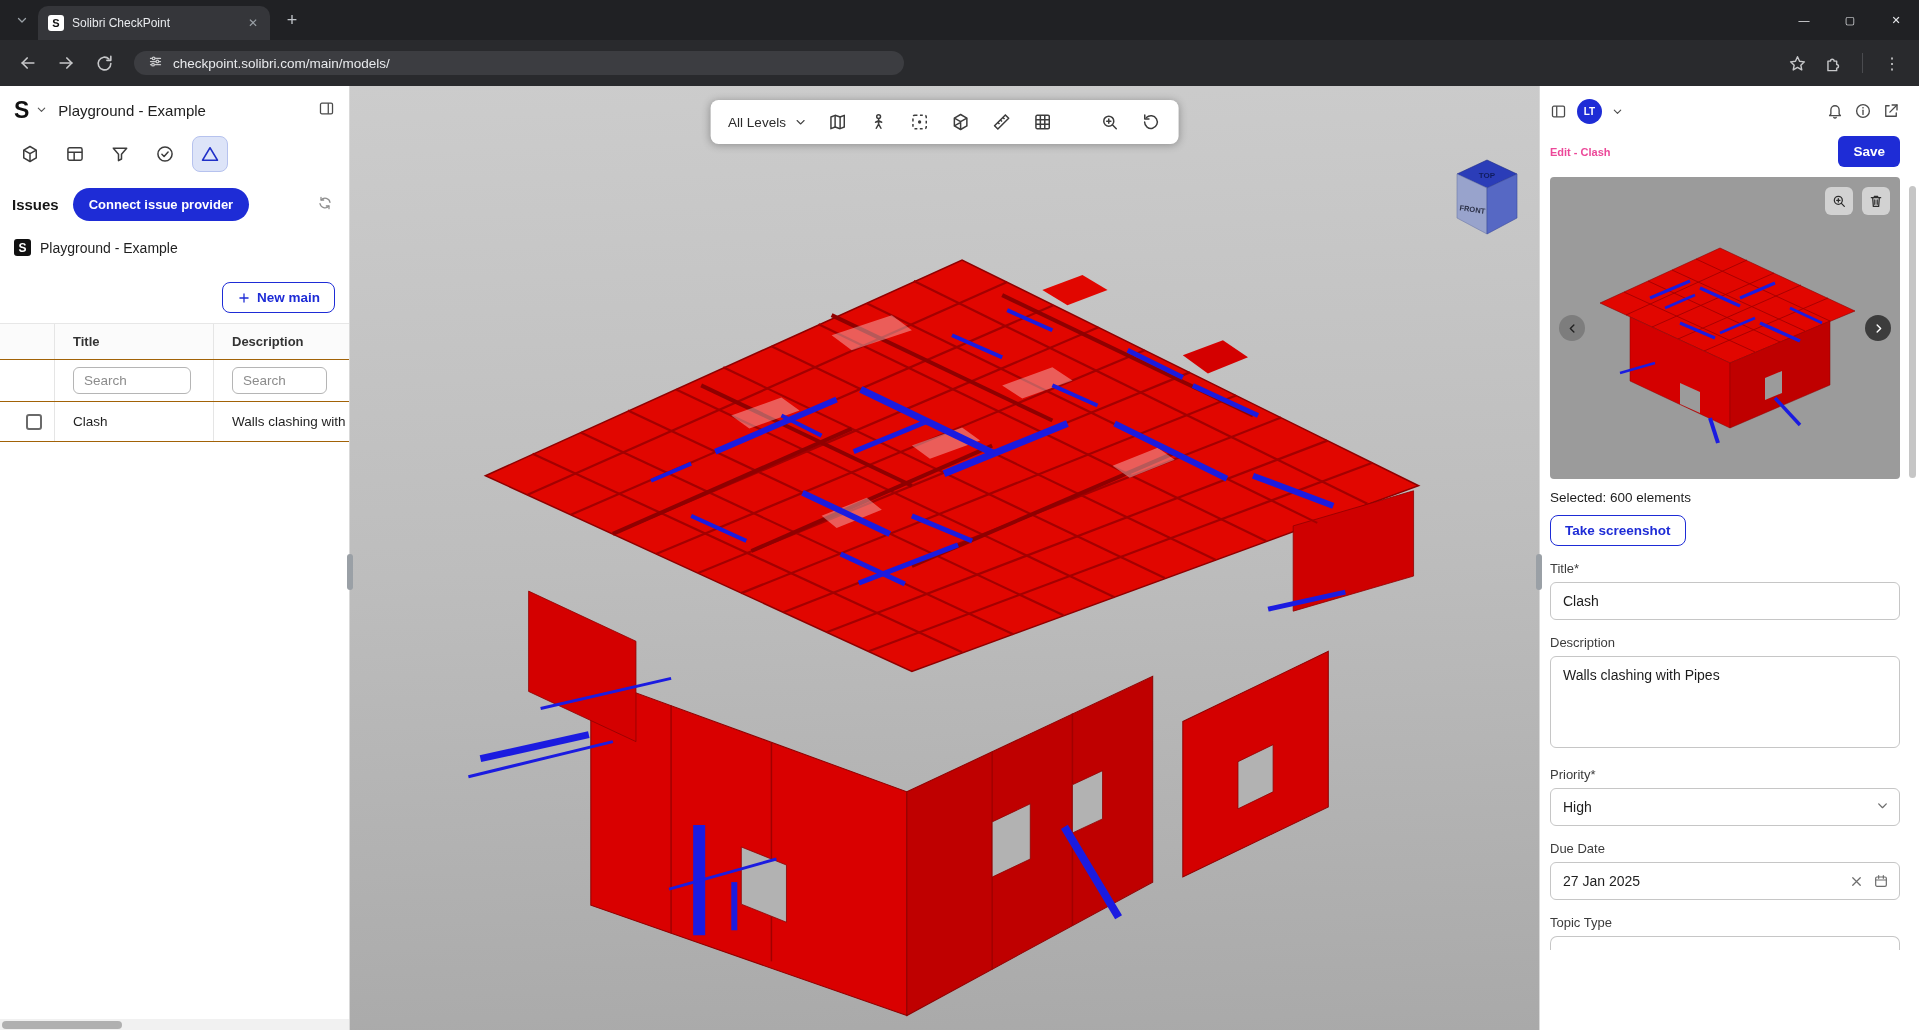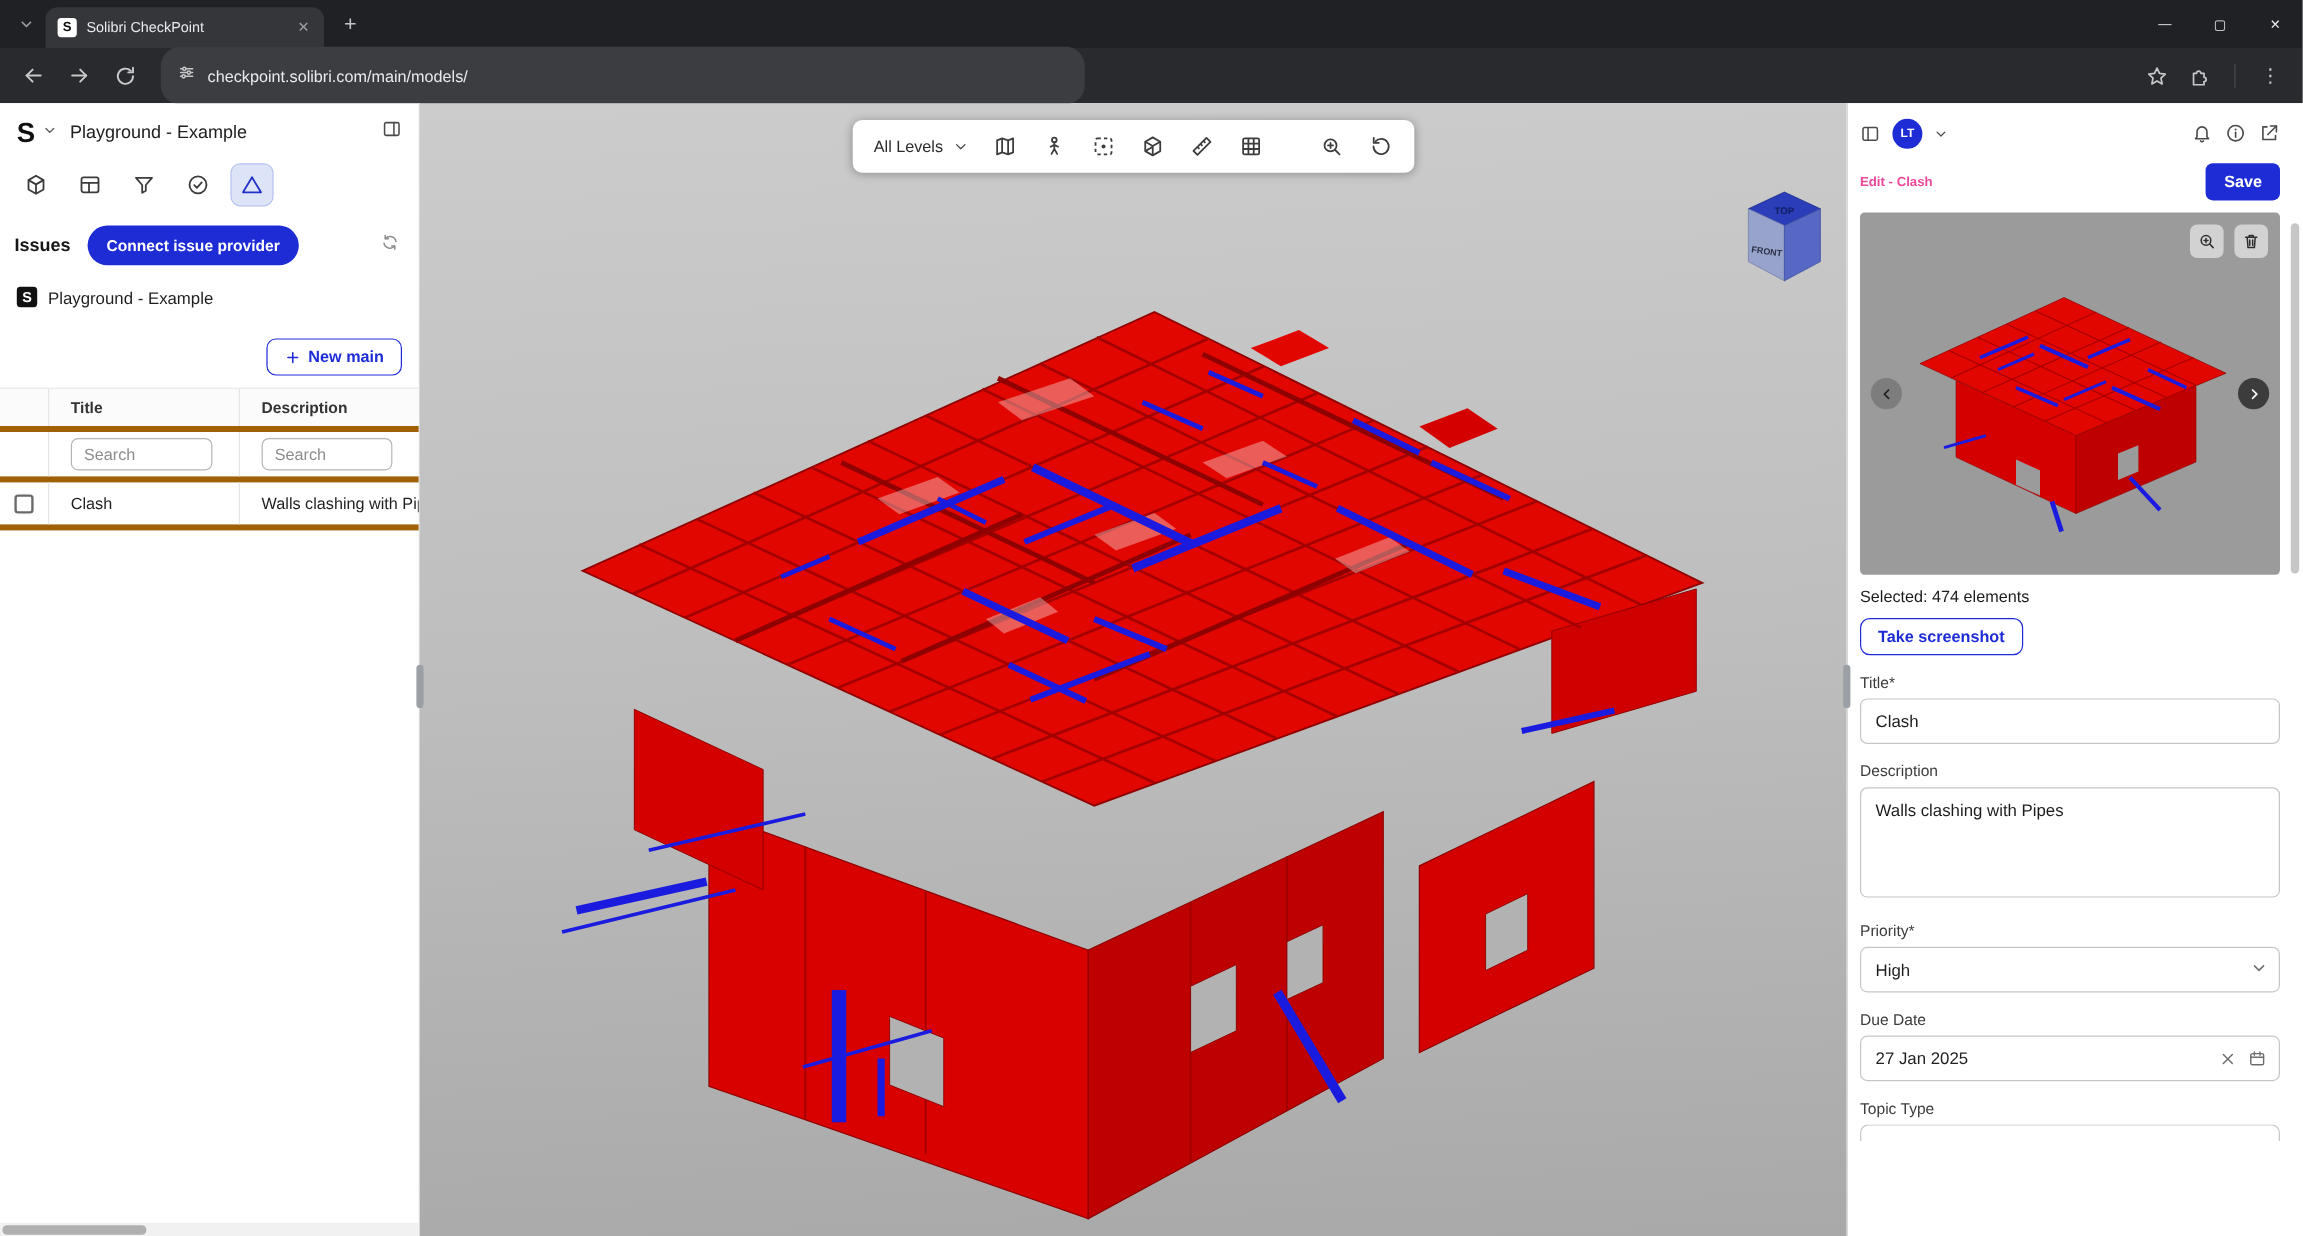--- a/index.html
+++ b/index.html
@@ -13,21 +13,21 @@
   .tab { width:232px; height:34px; background:#35363a; border-radius:10px 10px 0 0; display:flex; align-items:center; gap:8px; padding:0 8px 0 10px; }
   .favicon { width:16px; height:16px; background:#fff; border-radius:3px; color:#111; font-size:11px; font-weight:bold; display:grid; place-items:center; }
   .tab-title { flex:1; font-size:12px; color:#e8eaed; white-space:nowrap; overflow:hidden; }
   .tab-close { color:#9aa0a6; font-size:12px; width:18px; height:18px; display:grid; place-items:center; border-radius:50%; }
   .new-tab { color:#c0c4c9; font-size:18px; width:28px; height:28px; margin:0 0 6px 8px; display:grid; place-items:center; }
   .tabbar-spacer { flex:1; }
   .win-controls { display:flex; align-self:stretch; }
   .win-btn { width:46px; display:grid; place-items:center; color:#e8eaed; font-size:11px; }
   .toolbar { height:46px; background:var(--chrome-bar); display:flex; align-items:center; padding:0 12px; gap:6px; }
   .nav-btn { width:32px; height:32px; display:grid; place-items:center; color:#c7c8ca; border-radius:50%; }
-  .omnibox { width:770px; height:48px; margin-left:8px; background:#3c3d41; border-radius:16px; display:flex; align-items:center; gap:10px; padding:0 14px; }
+  .omnibox { width:770px; height:24px; margin-left:8px; background:#3c3d41; border-radius:16px; display:flex; align-items:center; gap:10px; padding:0 14px; }
   .omnibox .url { font-size:13.5px; color:#e8eaed; }
   .omnibox .tune { color:#c7c8ca; }
   .tb-spacer { flex:1; }
   .tb-icon { width:30px; height:30px; display:grid; place-items:center; color:#c7c8ca; }
   .tb-divider { width:1px; height:20px; background:#4a4b4f; margin:0 8px; }
 
   
   .app { display:flex; height:944px; }
 
   
@@ -44,21 +44,21 @@
   .issues-h { font-size:15px; font-weight:bold; color:#161616; }
   .btn-primary { background:var(--primary); color:#fff; border:none; font-family:inherit; font-size:13px; font-weight:bold; padding:9px 16px; border-radius:18px; cursor:pointer; }
   .refresh { margin-left:auto; margin-right:4px; color:#8d8d8d; }
   .sb-model { display:flex; align-items:center; gap:9px; padding:10px 14px 4px; }
   .logo-s.mini { font-size:15px; background:#111; color:#fff; width:17px; height:17px; border-radius:3px; display:grid; place-items:center; font-size:12px; }
   .sb-model-label { font-size:14px; }
   .sb-clip { height:14px; overflow:hidden; color:#9a9a9a; font-size:11px; padding:0 16px; }
   .sb-newissue { display:flex; justify-content:flex-end; padding:8px 14px 10px; }
   .btn-outline { background:#fff; color:var(--primary); border:1px solid var(--primary); font-family:inherit; font-size:13.5px; font-weight:600; padding:7px 14px; border-radius:8px; cursor:pointer; display:inline-flex; align-items:center; gap:6px; }
   .sb-table { border-top:1px solid #e7e7e7; flex:1; position:relative; overflow:hidden; }
-  .t-row { display:grid; grid-template-columns:40px 159px 1fr; align-items:center; border-bottom:5px solid #a16207; }
+  .t-row { display:grid; grid-template-columns:40px 159px 1fr; align-items:center; border-bottom:1px solid #a16207;padding-left:14px; }
   .t-head { height:36px; background:#fbfbfb; }
   .t-head .t-cell { font-size:13px; font-weight:bold; color:#333; }
   .t-cell { padding-left:18px; height:100%; display:flex; align-items:center; border-left:1px solid #e5e5e5; overflow:hidden; white-space:nowrap; font-size:13.5px; }
   .t-cell.first { border-left:none; justify-content:center; padding-left:0; }
   .t-search { height:42px; }
   .t-search input { width:calc(100% - 22px); height:27px; border:1px solid #b5b5b5; border-radius:6px; padding:0 10px; font-family:inherit; font-size:13.5px; color:#333; outline:none; }
   .t-search input::placeholder { color:#8c8c8c; }
   .t-data { height:40px; }
   .cb { width:16px; height:16px; border:2px solid #6a6a6a; border-radius:3px; background:#fff; }
   .sb-hscroll-track { position:absolute; left:0; right:0; bottom:0; height:11px; background:#f1f1f1; }
@@ -542,21 +542,21 @@
             <path d="M14.5 5.5L8 12l6.5 6.5"></path>
           </svg>
       </span>
       <span class="car-btn car-right">
         <svg width="13" height="13" viewBox="0 0 24 24" fill="none" stroke="currentColor" stroke-width="2.6" stroke-linecap="round" stroke-linejoin="round">
             <path d="M9.5 5.5L16 12l-6.5 6.5"></path>
           </svg>
       </span>
     </div>
 
-    <div class="rp-selected">Selected: 474 elements</div>
+    <div class="rp-selected">Selected: 600 elements</div>
 
     <div class="rp-shot">
       <button class="btn-outline">Take screenshot</button>
     </div>
 
     <div class="f-label">Title*</div>
     <input class="f-input" type="text" value="Clash" style="">
 
     <div class="f-label">Description</div>
     <textarea class="f-area" style="">Walls clashing with Pipes</textarea>

